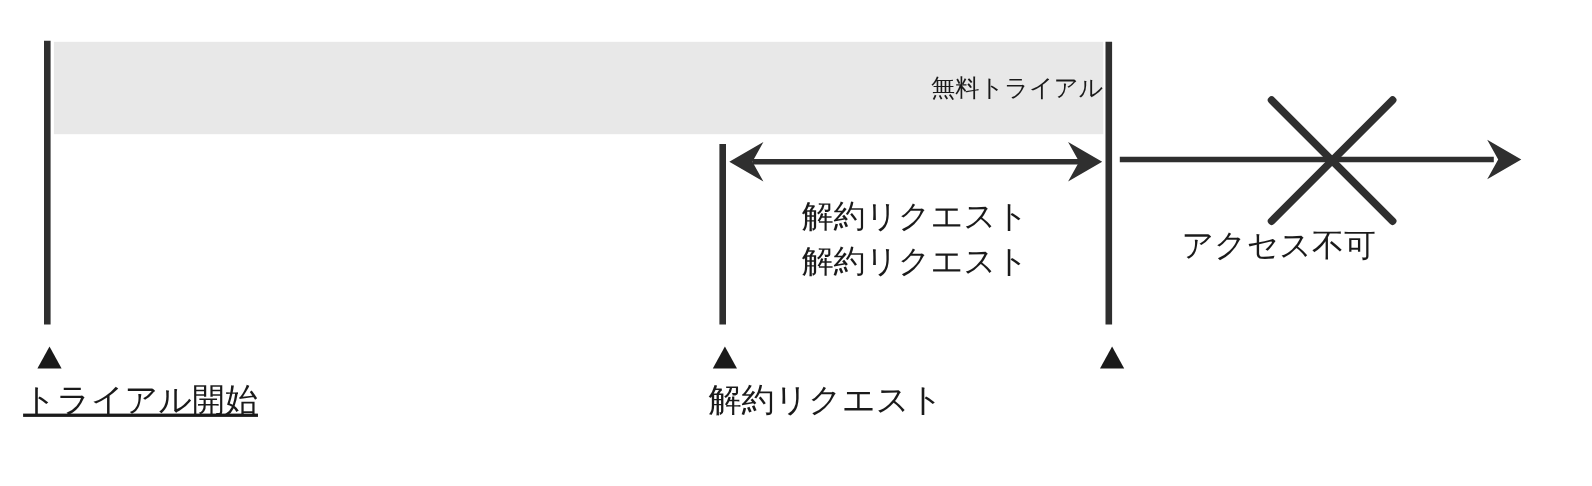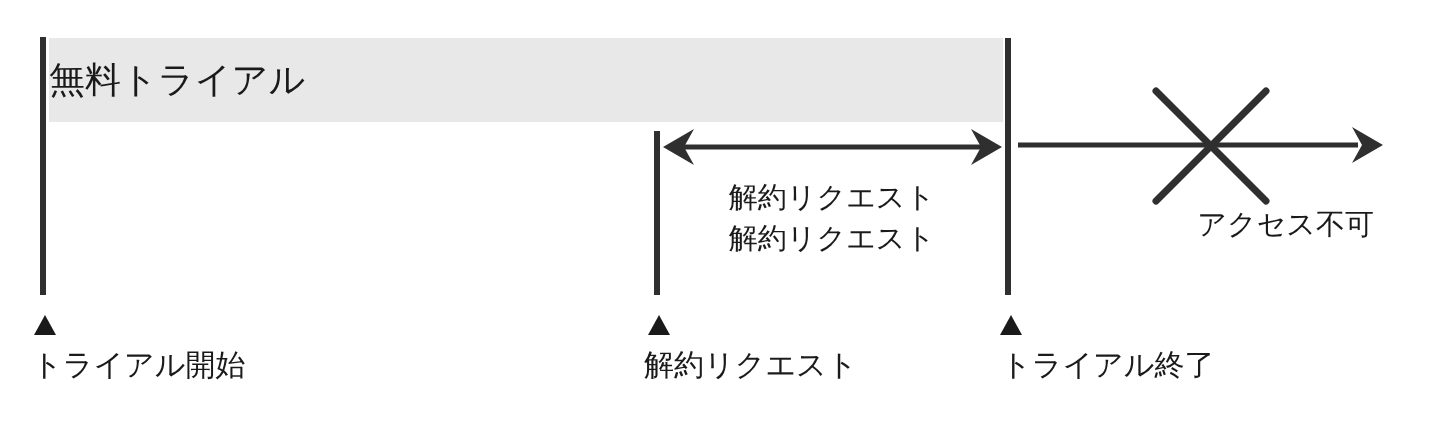--- a/index.html
+++ b/index.html
@@ -23,34 +23,34 @@
   }
   .canvas svg { position: absolute; left: 0; top: 0; }
   .bar-rect { fill: var(--bar-fill); }
   .stroke-line { stroke: var(--stroke); }
   .fill-shape { fill: var(--stroke); }
   .marker-shape { fill: var(--text); }
 
   .label { position: absolute; color: var(--text); }
   .bar-label {
     left: 49px; top: 63px; width: 954px;
-    text-align: left; font-size: 36px; line-height: 34px;
+    text-align: right; font-size: 22px; line-height: 34px;
   }
   .cancel-label {
     left: 682px; top: 177px; width: 300px;
     text-align: center; font-size: 29px; line-height: 41px;
   }
   .post-label {
     left: 1074px; top: 205px; width: 300px;
-    text-align: right; font-size: 29px; line-height: 38px;
+    text-align: left; font-size: 29px; line-height: 38px;
   }
   .milestone-label {
     top: 349px; font-size: 30px; line-height: 32px; white-space: nowrap;
   }
-  .milestone-label.m1 { left: 32px; }
+  .milestone-label.m1 { left: 21px; text-decoration: underline; }
   .milestone-label.m2 { left: 644px; }
   .milestone-label.m3 { left: 1001px; }
 </style>
 </head>
 <body>
 
 <div class="canvas">
 
   <svg width="1447" height="442" viewBox="0 0 1447 442">
 
@@ -87,15 +87,14 @@
     <div>解約リクエスト</div>
     <div>解約リクエスト</div>
   </div>
 
   <div class="label post-label">
     <div>アクセス不可</div>
   </div>
 
   <div class="label milestone-label m1">トライアル開始</div>
   <div class="label milestone-label m2">解約リクエスト</div>
-  <div class="label milestone-label m3">トライアル終了</div>
 
 </div>
 
 </body></html>

